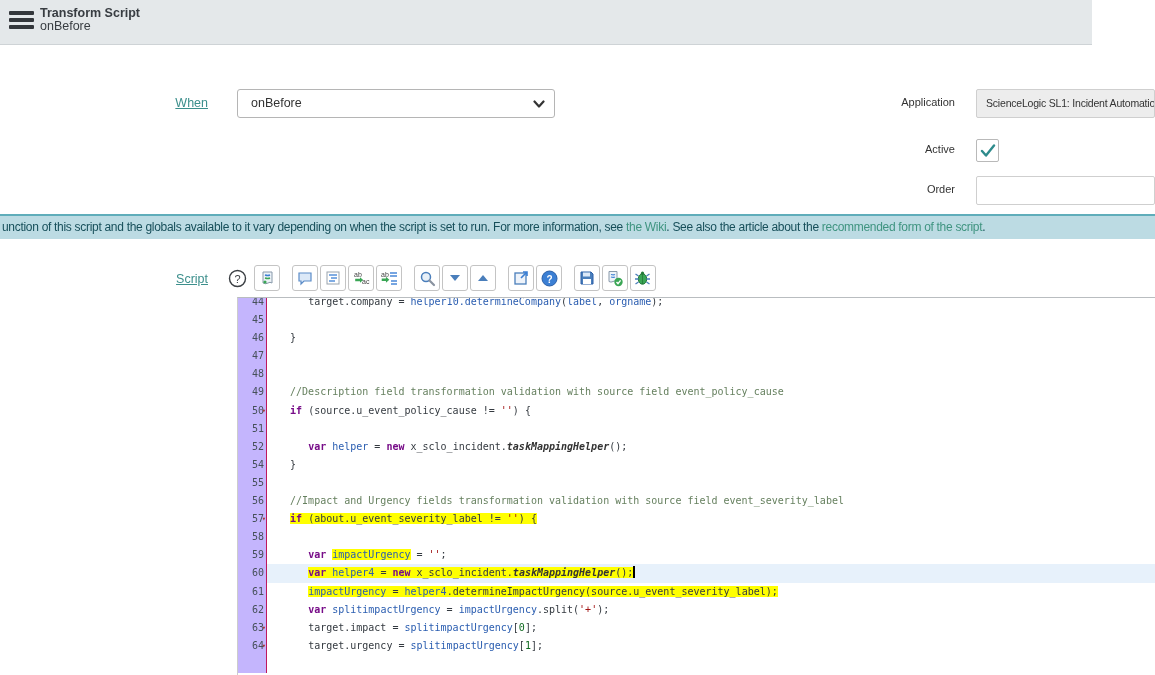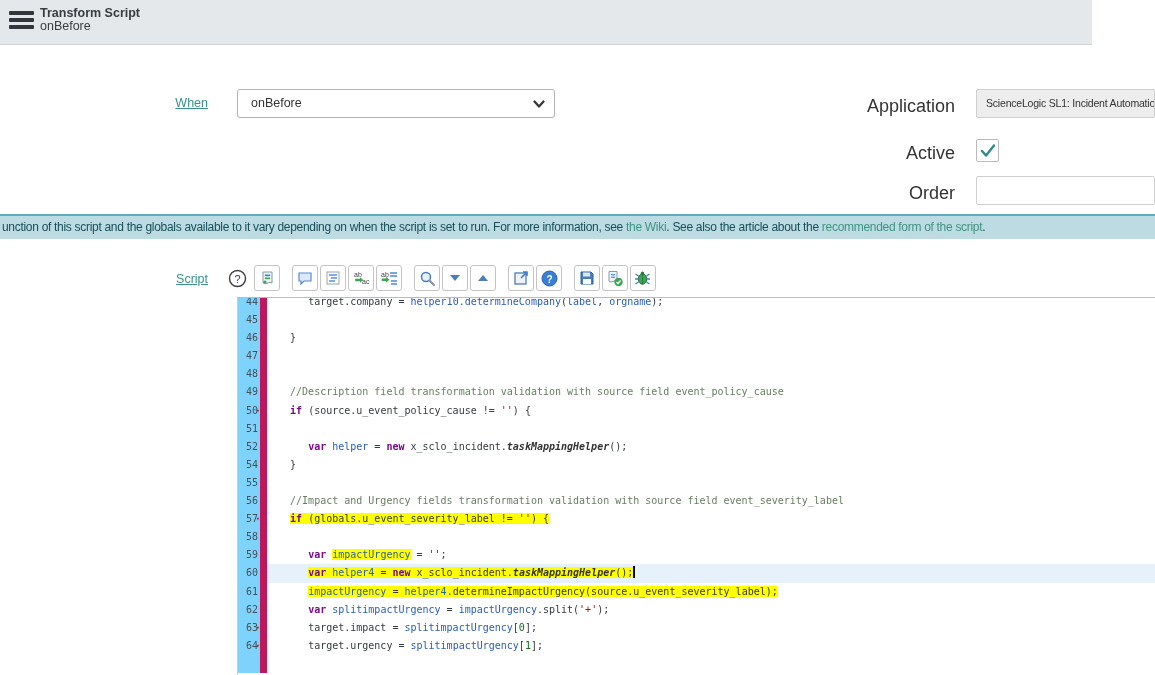--- a/index.html
+++ b/index.html
@@ -16,21 +16,21 @@
   .hdr-title { font-size:12.5px; font-weight:bold; line-height:11px; }
   .hdr-sub { font-size:12.5px; line-height:12px; margin-top:1px; }
   
   .lbl-link { color:#3c8f8c; text-decoration:underline; font-size:12.5px; cursor:pointer; }
   .when-label { position:absolute; left:120px; top:96px; width:88px; text-align:right; }
   .script-label { position:absolute; left:120px; top:272px; width:88px; text-align:right; }
   .when-select { position:absolute; left:237px; top:89px; width:318px; height:29px;
                  border:1px solid #b5b5b5; border-radius:3px; background:#fff;
                  font-size:12.5px; color:#333; line-height:27px; padding-left:13px; cursor:pointer; }
   .when-chevron { position:absolute; right:9px; top:9px; }
-  .fld-label { position:absolute; left:850px; width:105px; font-size:18px; color:#333; text-align:right; }
+  .fld-label { position:absolute; left:850px; width:105px; font-size:11px; color:#333; text-align:right; }
   .app-field { position:absolute; left:976px; top:89px; width:179px; height:29px;
                background:#ededed; border:1px solid #cfcfcf; border-radius:2px;
                font-size:10.5px; letter-spacing:-0.2px; color:#333; line-height:27px;
                padding-left:9px; white-space:nowrap; overflow:hidden; }
   .chk { position:absolute; left:976px; top:139px; width:23px; height:23px; background:#fff;
          border:1px solid #b9b9b9; border-radius:2px; cursor:pointer;
          display:flex; align-items:center; justify-content:center; }
   .order-input { position:absolute; left:976px; top:176px; width:179px; height:29px;
                  border:1px solid #cfcfcf; border-radius:2px; font-size:12px; padding:0 8px;
                  font-family:"Liberation Sans", sans-serif; }
@@ -49,22 +49,22 @@
             margin-right:2px; display:flex; align-items:center; justify-content:center; cursor:pointer; }
   .tb-btn svg, .tb-plain svg { display:block; }
   
   .editor { position:absolute; left:237px; top:297px; width:918px; height:378px;
             border-top:1px solid #b9bdc0; border-left:1px solid #ccc;
             overflow:hidden; background:#fff; }
   .cm-inner { margin-top:-5px; }
   .cm-row { display:flex; height:18.1px; position:relative;
             font-family:"DejaVu Sans Mono", monospace; font-size:10px; line-height:18.1px; }
   .cm-row.active { background:#e7f1fb; }
-  .cm-gutter { flex:0 0 29px; width:29px; border-right:7px solid #be185d; position:relative;
-               color:#46505a; text-align:right; padding-right:2px; background:#7dd3fc; font-size:10px; }
+  .cm-gutter { flex:0 0 29px; width:29px; border-right:1px solid #be185d; position:relative;
+               color:#46505a; text-align:right; padding-right:2px; background:#c4b5fd; font-size:10px; }
   .cm-fold { position:absolute; right:0px; top:0; font-size:7px; color:#a03b3b;
              line-height:18.1px; cursor:pointer; }
   .cm-code { flex:1; white-space:pre; padding-left:5px; color:#343a40; }
   .tok-kw   { color:#770c88; font-weight:bold; }
   .tok-vari { color:#2a5db0; }
   .tok-varhl{ color:#2a5db0; background:#ffff00; }
   .tok-cls  { color:#333; font-weight:bold; font-style:italic; }
   .tok-str  { color:#a11212; }
   .tok-num  { color:#0f6a1f; }
   .tok-cmt  { color:#66805f; }
@@ -292,21 +292,21 @@
       <div class="cm-row">
         <div class="cm-gutter"><span>55</span></div>
         <div class="cm-code"><span></span></div>
       </div>
       <div class="cm-row">
         <div class="cm-gutter"><span>56</span></div>
         <div class="cm-code"><span>   </span><span><span class="tok-cmt">//Impact and Urgency fields transformation validation with source field event_severity_label</span></span></div>
       </div>
       <div class="cm-row">
         <div class="cm-gutter"><span>57</span><span class="cm-fold">▾</span></div>
-        <div class="cm-code"><span>   </span><span class="hl"><span class="tok-kw">if</span><span class="tok-plain"> (globals.u_event_severity_label != </span><span class="tok-str">''</span><span class="tok-plain">) {</span></span></div>
+        <div class="cm-code"><span>   </span><span class="hl"><span class="tok-kw">if</span><span class="tok-plain"> (about.u_event_severity_label != </span><span class="tok-str">''</span><span class="tok-plain">) {</span></span></div>
       </div>
       <div class="cm-row">
         <div class="cm-gutter"><span>58</span></div>
         <div class="cm-code"><span></span></div>
       </div>
       <div class="cm-row">
         <div class="cm-gutter"><span>59</span></div>
         <div class="cm-code"><span>      </span><span><span class="tok-kw">var</span><span class="tok-plain"> </span><span class="tok-varhl">impactUrgency</span><span class="tok-plain"> = </span><span class="tok-str">''</span><span class="tok-plain">;</span></span></div>
       </div>
       <div class="cm-row active">

